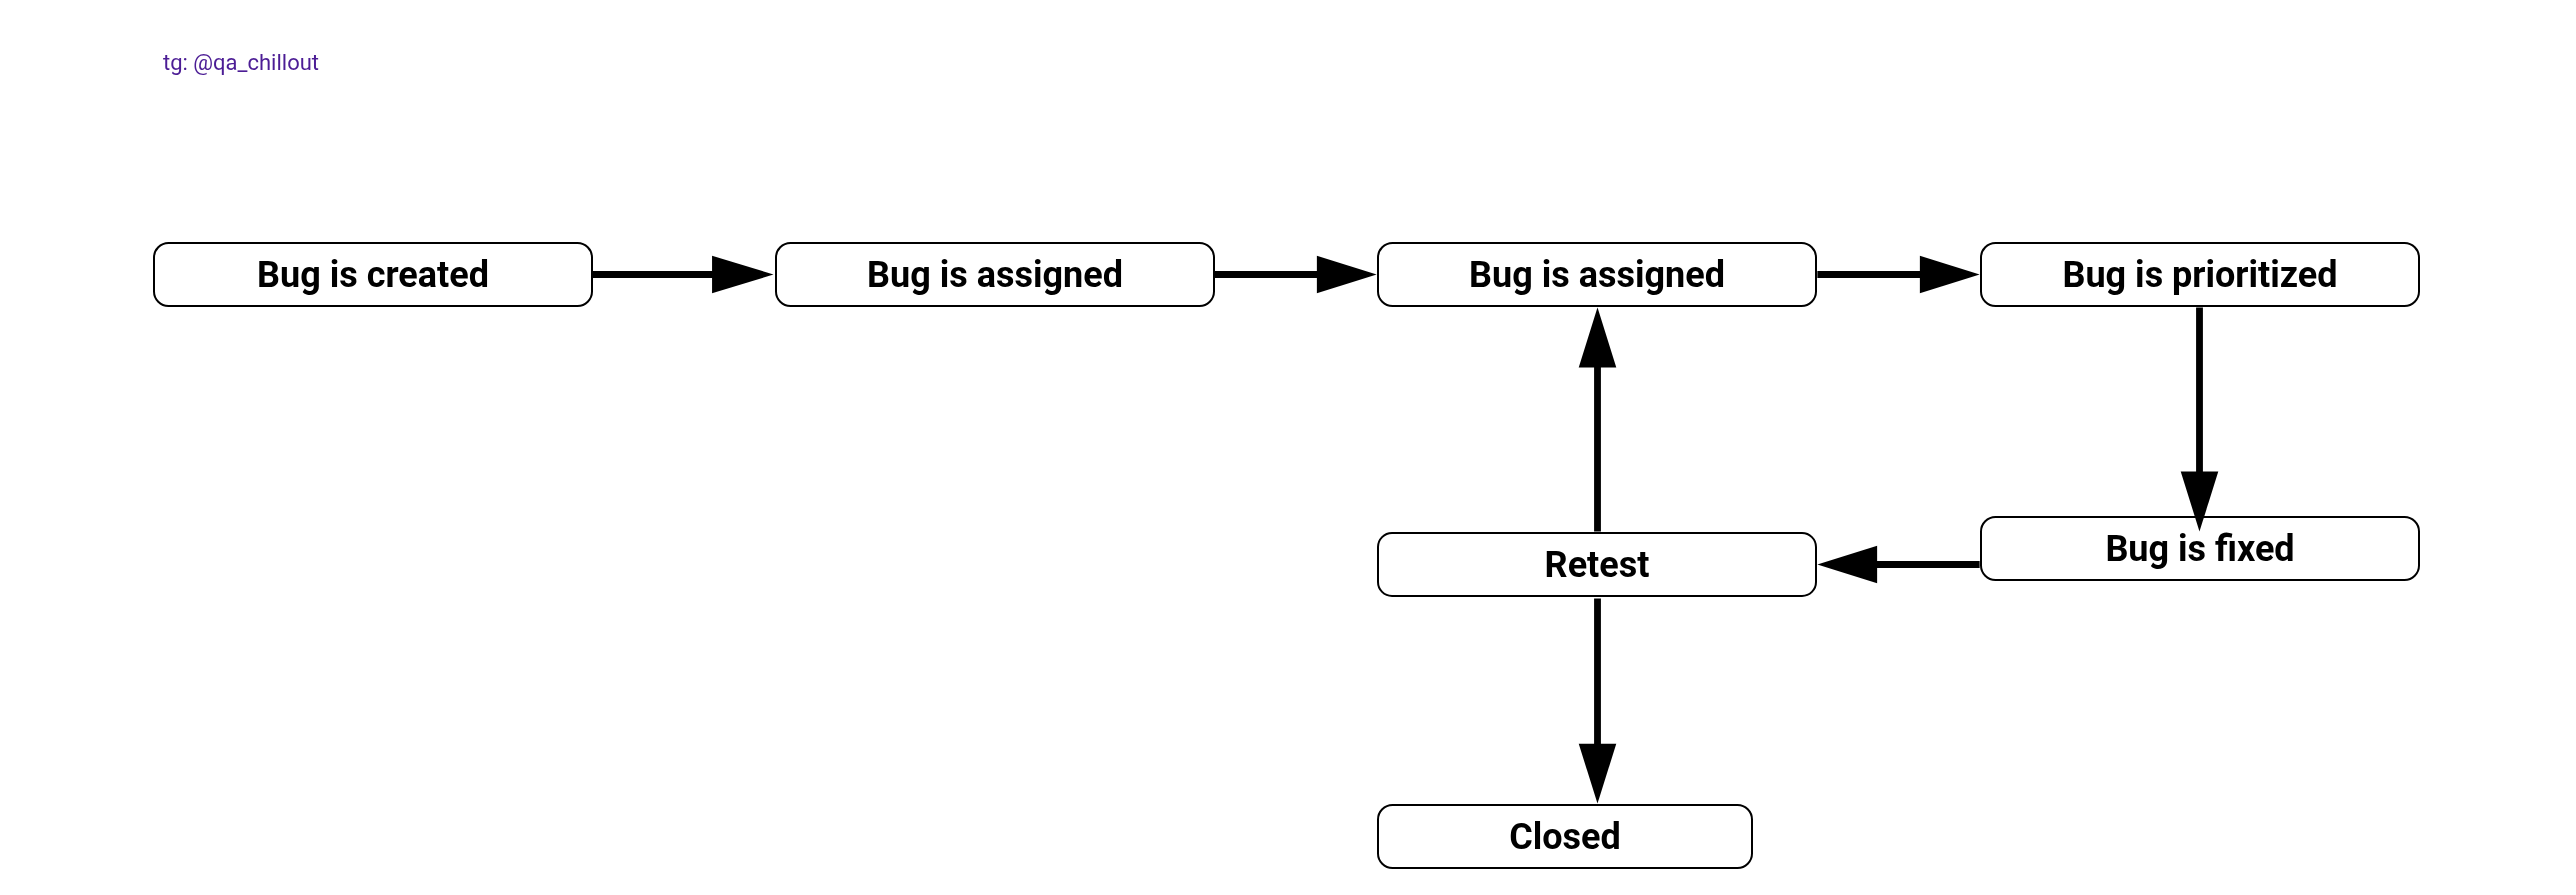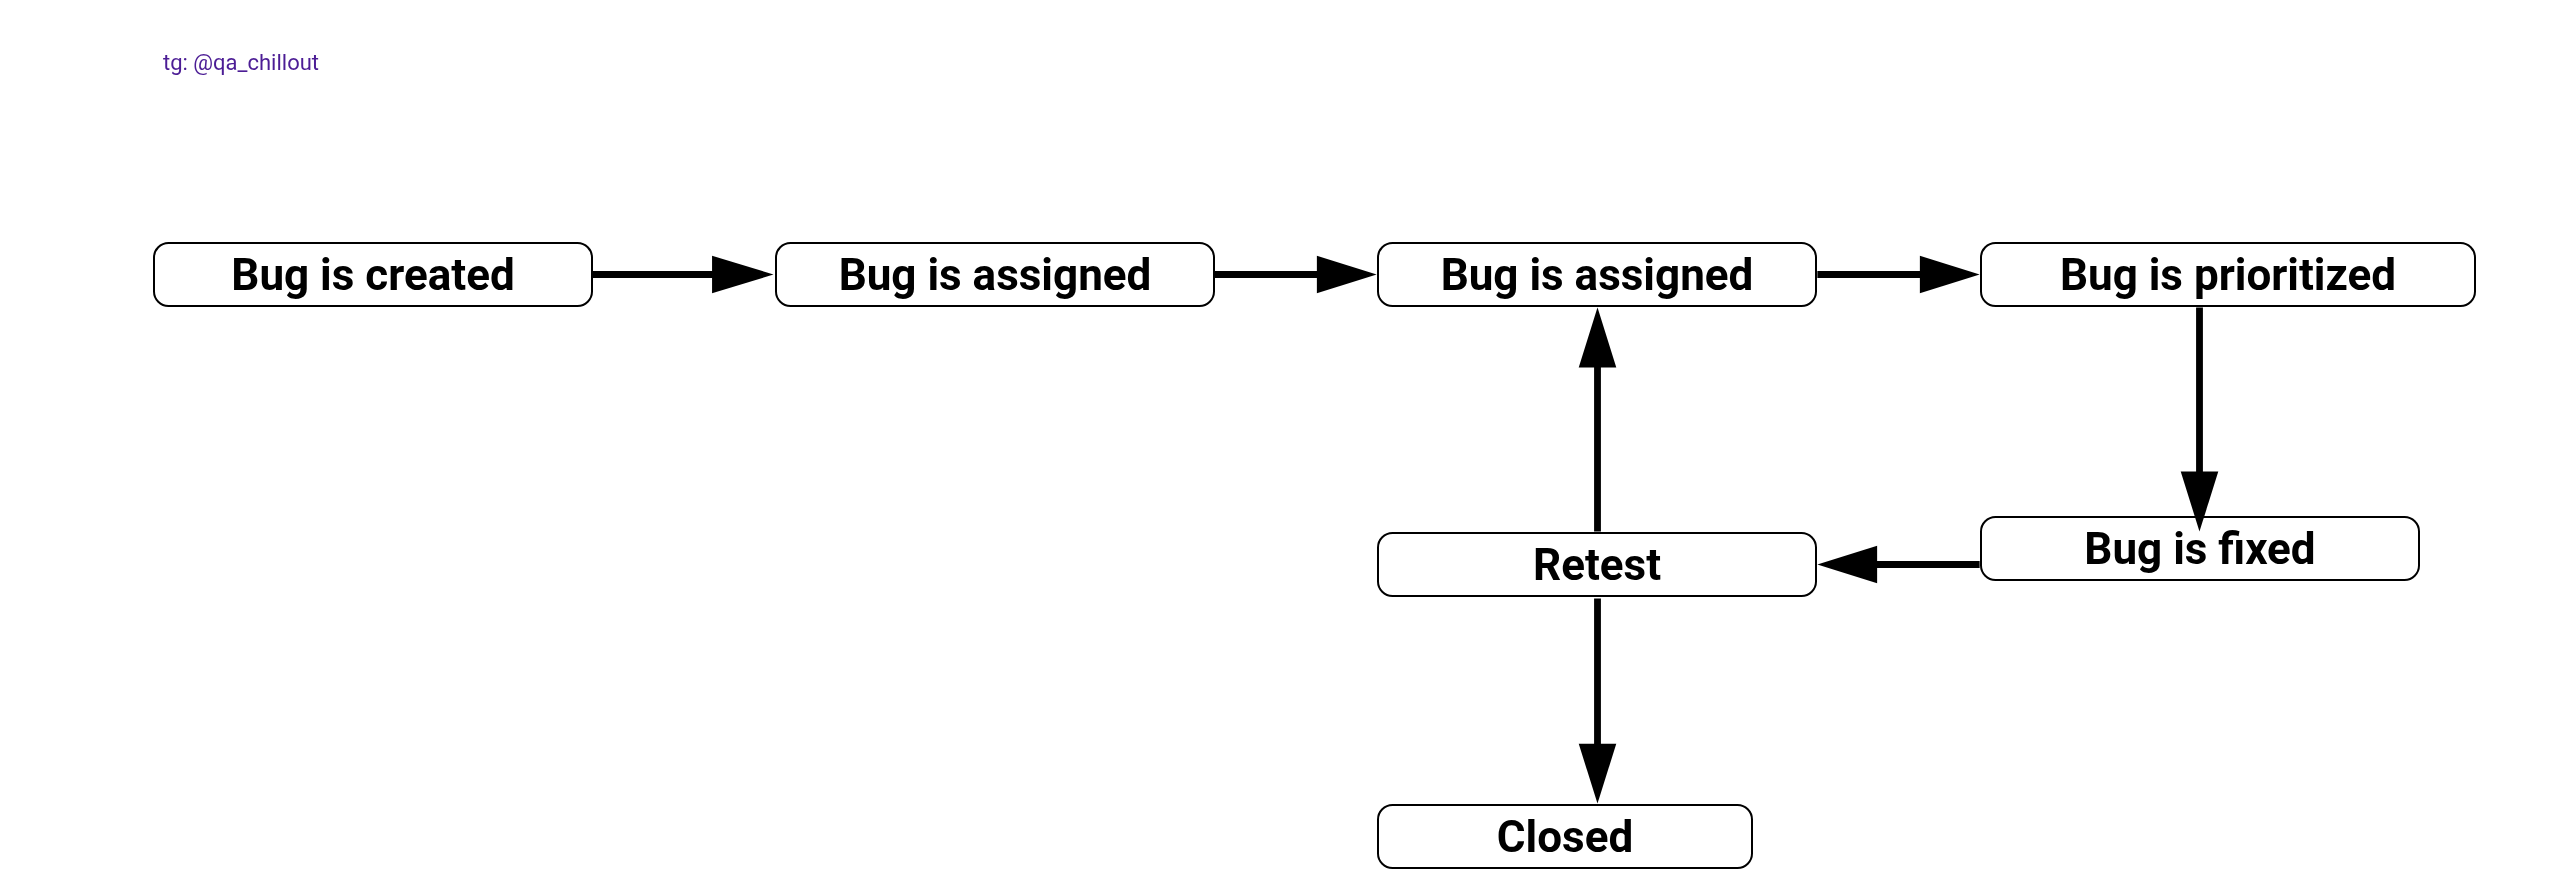--- a/index.html
+++ b/index.html
@@ -24,21 +24,21 @@
     }
     .node {
       position: absolute;
       border: 2.6px solid #000;
       border-radius: 15.5px;
       background: #fff;
       display: flex;
       align-items: center;
       justify-content: center;
       font-weight: 700;
-      font-size: 44px;
+      font-size: 36px;
       color: #000;
       height: 65px;
     }
     .arrow-svg {
       position: absolute;
       overflow: visible;
     }
   </style>
 </head>
 <body>
@@ -50,25 +50,25 @@
 </div>
 
 <div class="node" style="left:775px; top:242px; width:440px;">
   <span>Bug is assigned</span>
 </div>
 
 <div class="node" style="left:1377px; top:242px; width:440px;">
   <span>Bug is assigned</span>
 </div>
 
-<div class="node" style="left:1980px; top:242px; width:496px;">
+<div class="node" style="left:1980px; top:242px; width:440px;">
   <span>Bug is prioritized</span>
 </div>
 
-<div class="node" style="left:1377px; top:532px; width:440px;">
+<div class="node" style="left:1377px; top:532px; width:440px;border-radius:15px;">
   <span>Retest</span>
 </div>
 
 <div class="node" style="left:1980px; top:516px; width:440px;">
   <span>Bug is fixed</span>
 </div>
 
 <div class="node" style="left:1377px; top:804px; width:376px;">
   <span>Closed</span>
 </div>

